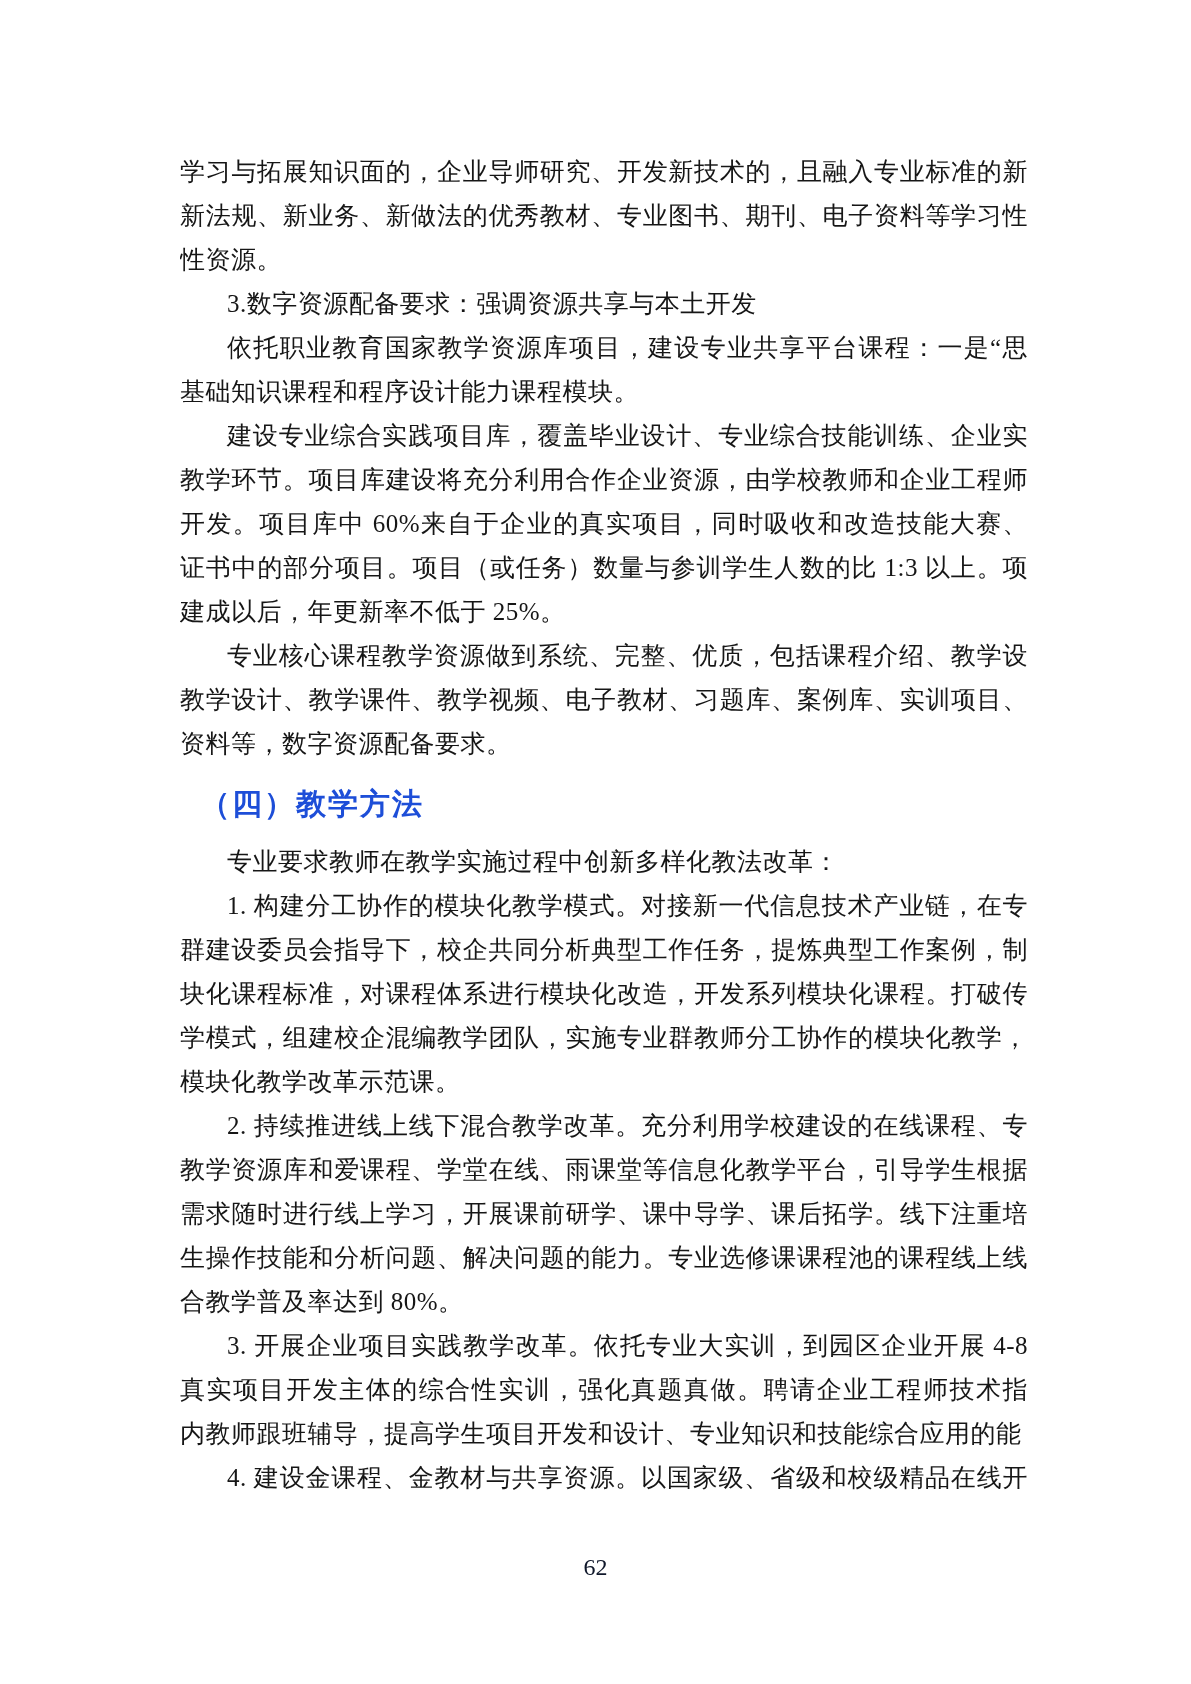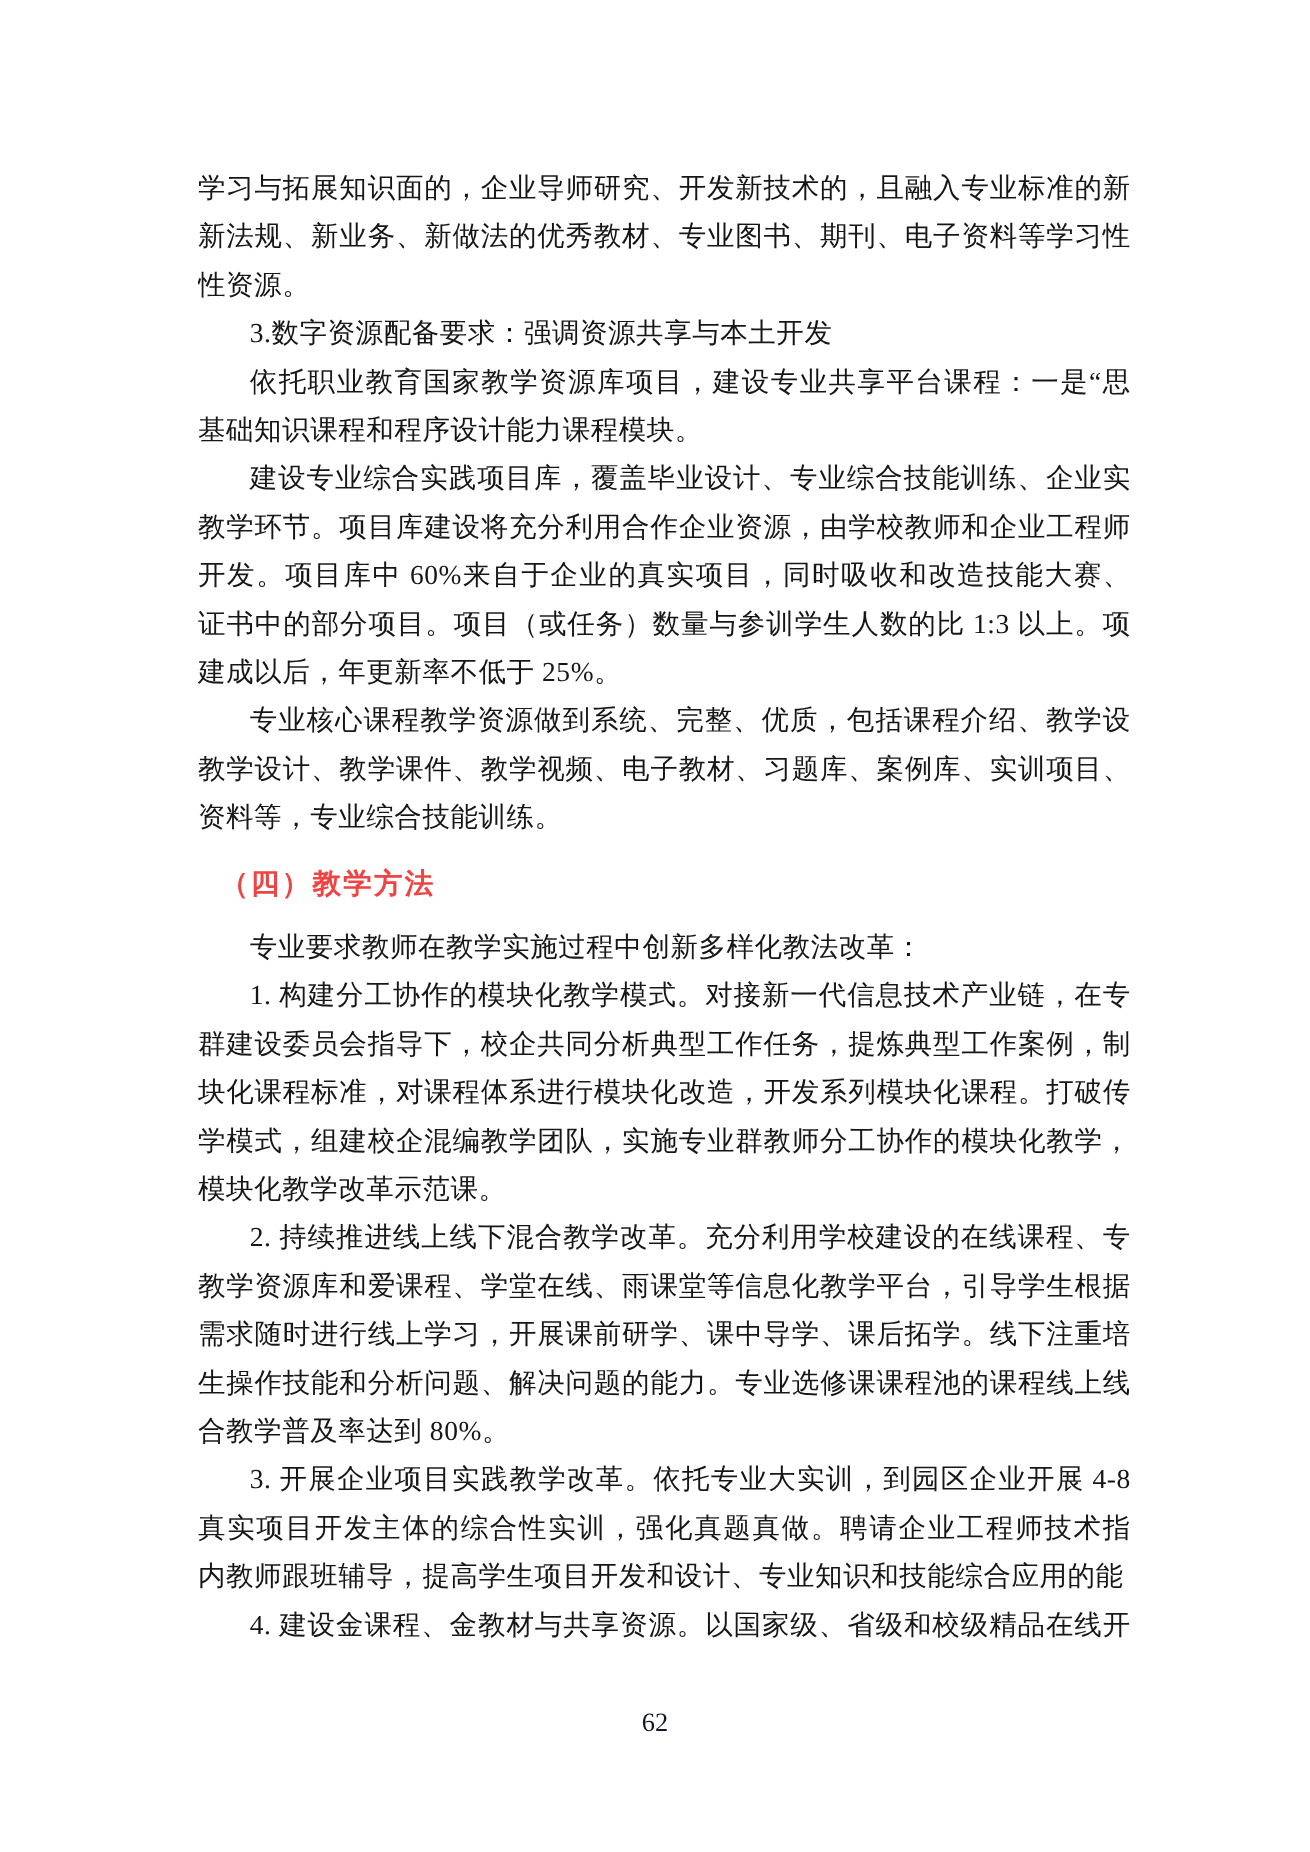--- a/index.html
+++ b/index.html
@@ -29,26 +29,26 @@
   }
   .line.just {
     text-align: justify;
     text-align-last: justify;
     text-justify: inter-character;
   }
   .line.ind { text-indent: 47px; }
   .heading {
     font-family: "DejaVu Sans", "Liberation Sans", sans-serif;
     font-weight: bold;
-    font-size: 26px;
+    font-size: 30px;
     line-height: 52px;
     margin: 12px 0 10px 0;
     padding-left: 20px;
     letter-spacing: 2px;
-    color: #ef4444;
+    color: #1d4ed8;
   }
   .page-number {
     position: absolute;
     left: 0;
     right: 0;
     top: 1552px;
     text-align: center;
     font-size: 24px;
     line-height: 30px;
     color: #0f172a;
@@ -79,21 +79,21 @@
       <div class="line just ind">建设专业综合实践项目库，覆盖毕业设计、专业综合技能训练、企业实训等</div>
       <div class="line just">教学环节。项目库建设将充分利用合作企业资源，由学校教师和企业工程师共同</div>
       <div class="line just">开发。项目库中 60%来自于企业的真实项目，同时吸收和改造技能大赛、1+X</div>
       <div class="line just">证书中的部分项目。项目（或任务）数量与参训学生人数的比 1:3 以上。项目库</div>
       <div class="line">建成以后，年更新率不低于 25%。</div>
     </div>
 
     <div class="para">
       <div class="line just ind">专业核心课程教学资源做到系统、完整、优质，包括课程介绍、教学设计、</div>
       <div class="line just">教学设计、教学课件、教学视频、电子教材、习题库、案例库、实训项目、参考</div>
-      <div class="line">资料等，专业综合技能训练。</div>
+      <div class="line">资料等，数字资源配备要求。</div>
     </div>
 
     <h2 class="heading">（四）教学方法</h2>
 
     <div class="para">
       <div class="line ind">专业要求教师在教学实施过程中创新多样化教法改革：</div>
     </div>
 
     <div class="para">
       <div class="line just ind">1. 构建分工协作的模块化教学模式。对接新一代信息技术产业链，在专业</div>

